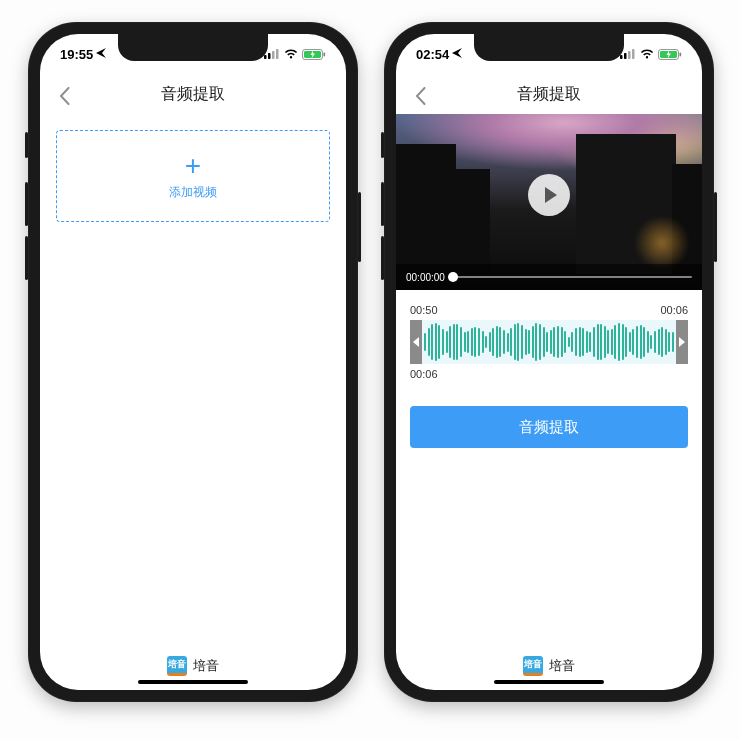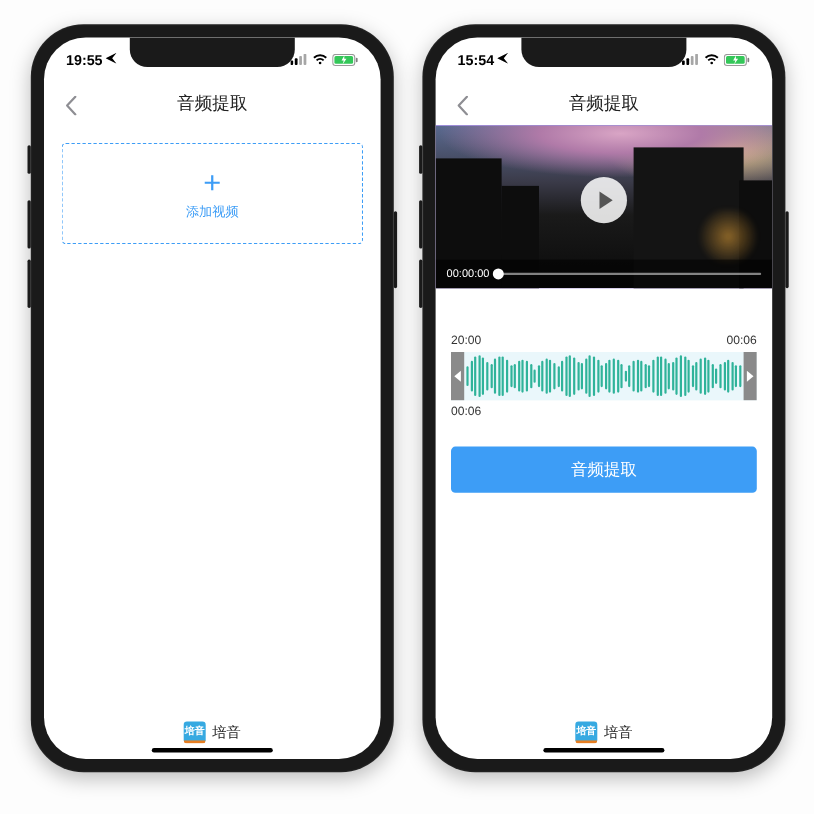--- a/index.html
+++ b/index.html
@@ -121,22 +121,22 @@
   }
   .add-label {
     font-size:12px;
     color:#3d9df6;
   }
 
   
   .video-wrap {
     position:absolute;
     top:80px; left:0; right:0;
-    height: 148px;
-    background:#8b5cf6;
+    height: 176px;
+    background:#737373;
     overflow:hidden;
   }
   .video-bg {
     position:absolute; inset:0;
     background:
       radial-gradient(ellipse 120% 60% at 55% 5%, #d9a5c5 0%, #b07aa8 20%, rgba(0,0,0,0) 45%),
       radial-gradient(ellipse 70% 50% at 85% 15%, #f0c98e 0%, rgba(240,201,142,0) 50%),
       linear-gradient(to bottom, #5a6a90 0%, #3a3a48 35%, #1a1a1a 55%, #0a0a0a 100%);
   }
   .building {
@@ -373,21 +373,21 @@
 <div class="phone right">
   <div class="side-btn sb1"></div>
   <div class="side-btn sb2"></div>
   <div class="side-btn sb3"></div>
   <div class="side-btn sb4"></div>
   <div class="screen">
     <div class="notch"></div>
 
     <div class="status-bar">
       <div class="status-left">
-        <span>15:54</span>
+        <span>02:54</span>
         <span class="nav-arrow">
           <svg width="10" height="10" viewBox="0 0 10 10">
               <path d="M0 5 L10 0 L6 5 L10 10 Z" fill="#000"></path>
             </svg>
         </span>
       </div>
       <div class="status-right">
         <span class="sig-icon">
           <svg width="16" height="10" viewBox="0 0 16 10">
             <rect x="0" y="6" width="2.5" height="4" rx="0.8" fill="#000"></rect>
@@ -433,21 +433,21 @@
       <div class="video-bottom">
         <span class="vtime">00:00:00</span>
         <div class="vtrack">
           <div class="vthumb"></div>
         </div>
       </div>
     </div>
 
     <div class="wave-section">
       <div class="wave-header">
-        <span>20:00</span>
+        <span>00:50</span>
         <span>00:06</span>
       </div>
       <div class="wave-box">
         <div class="wave-handle left"></div>
         <div class="wave-inner" id="waveInner">
             <div class="wbar" style="height: 18.4147px;"></div>
             <div class="wbar" style="height: 28.4525px;"></div>
             <div class="wbar" style="height: 35.5626px;"></div>
             <div class="wbar" style="height: 37.7806px;"></div>
             <div class="wbar" style="height: 34.54px;"></div>

